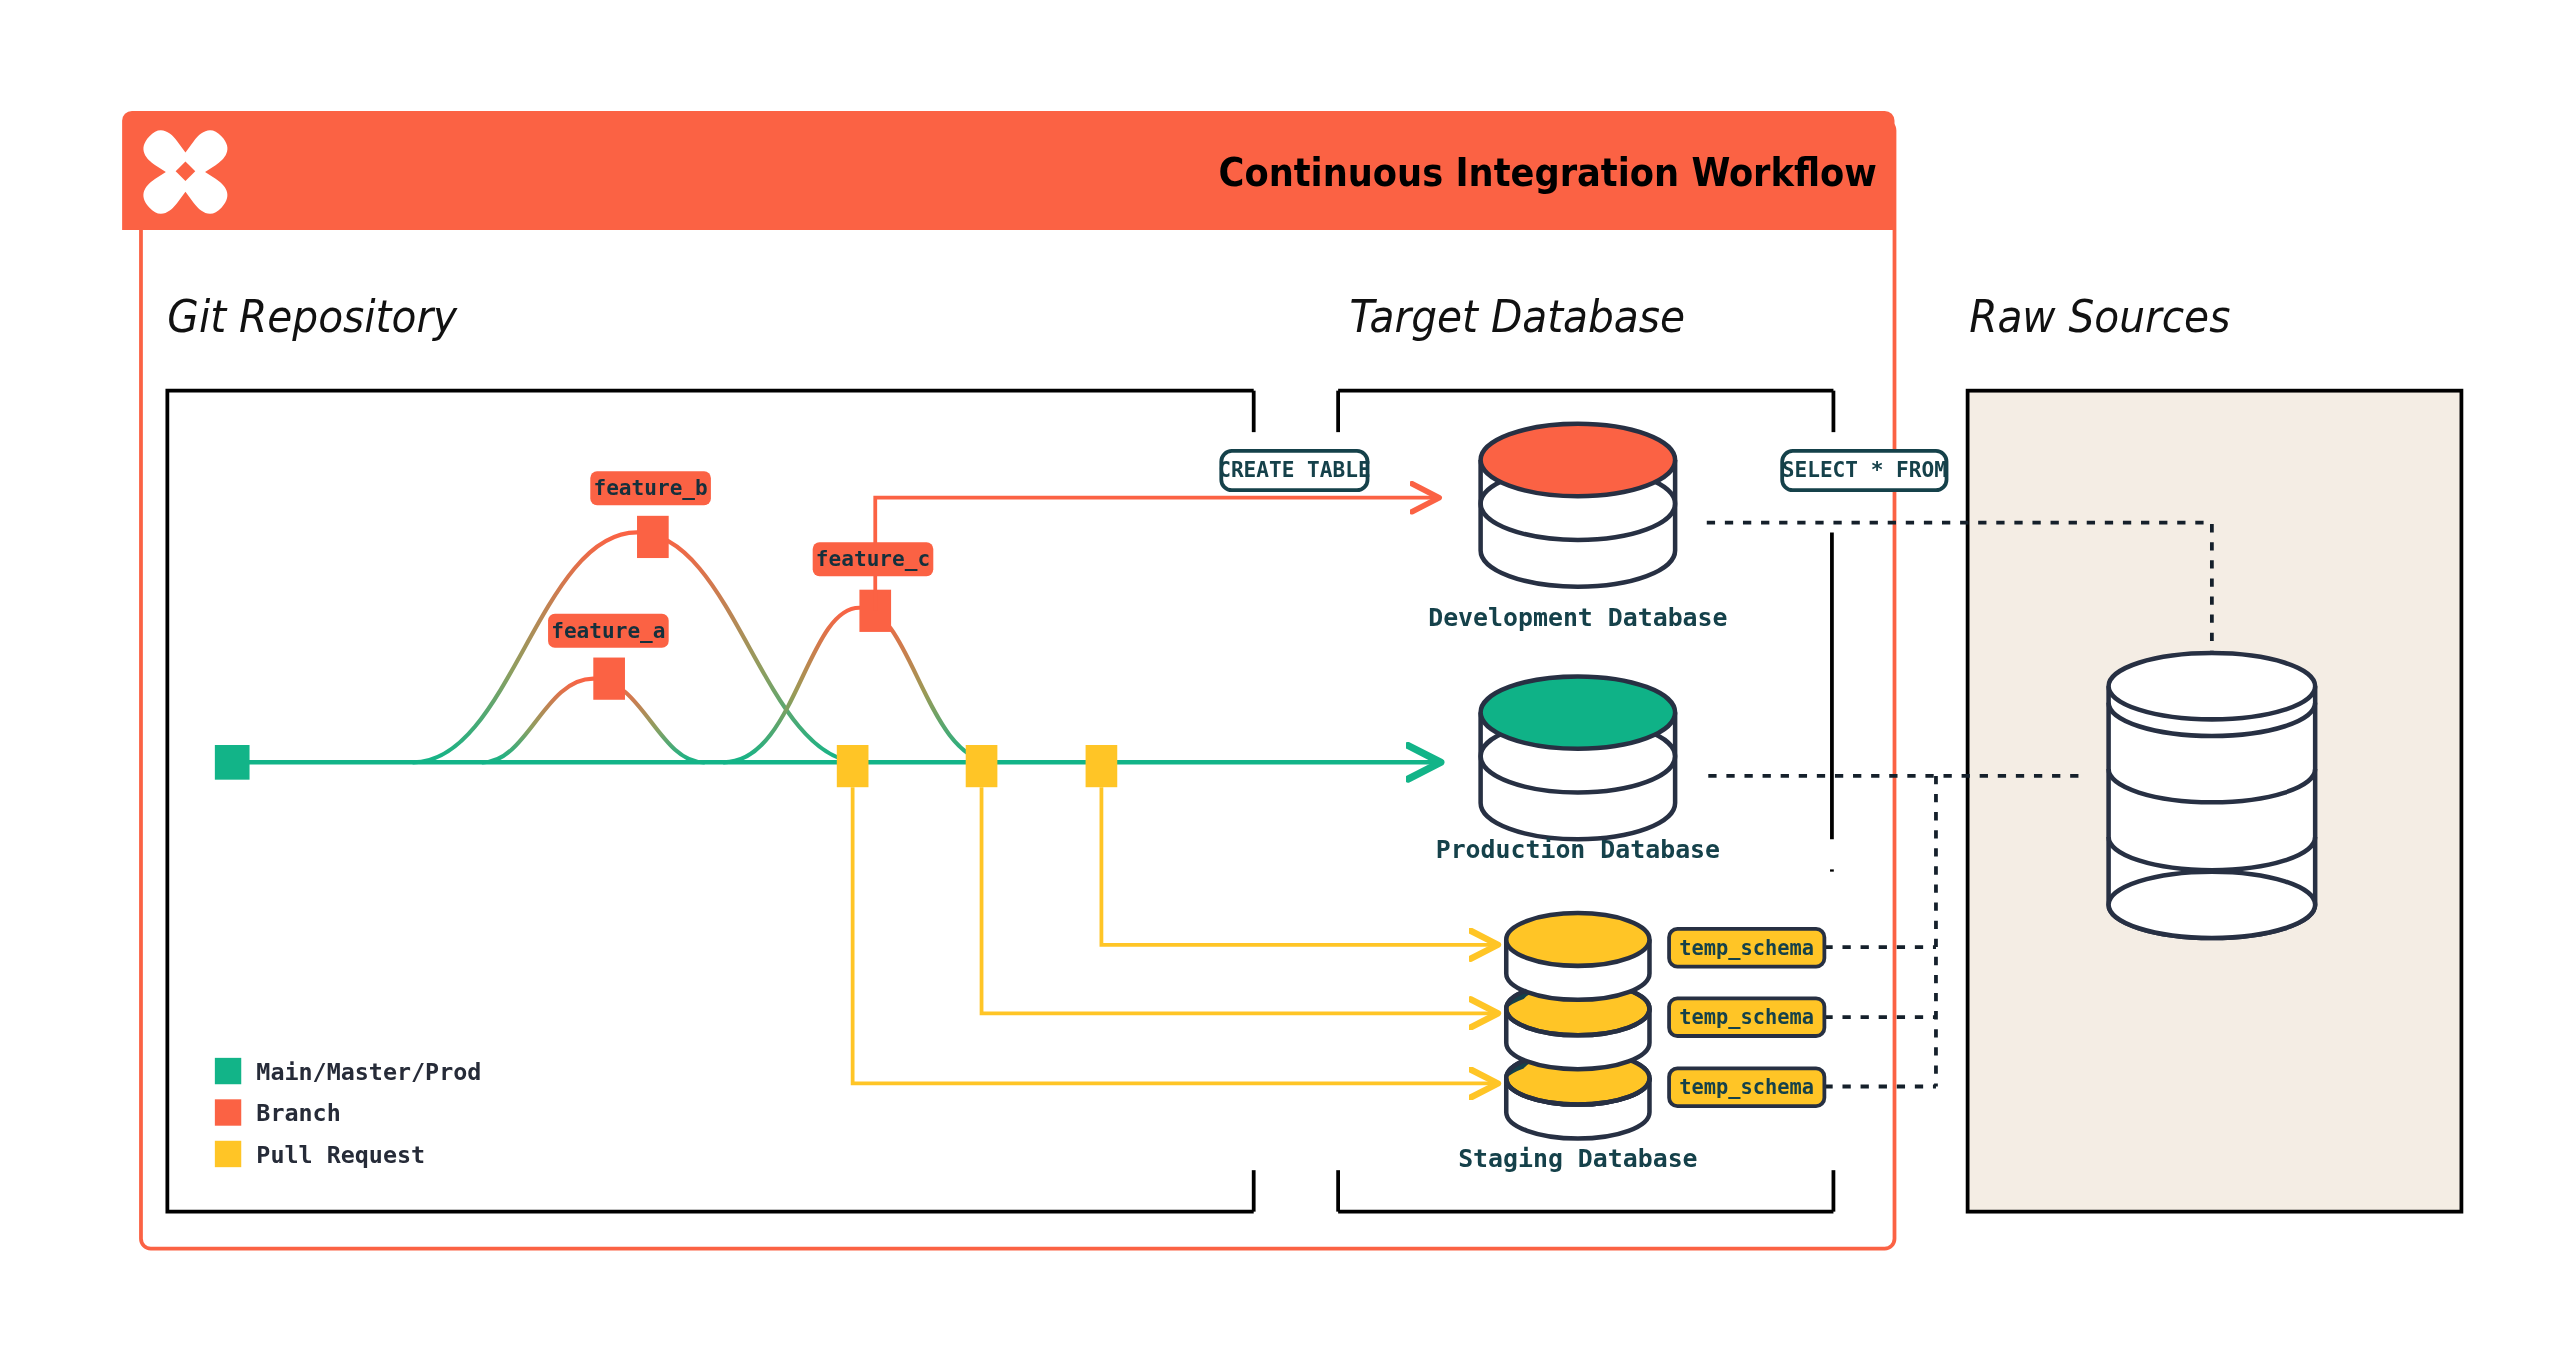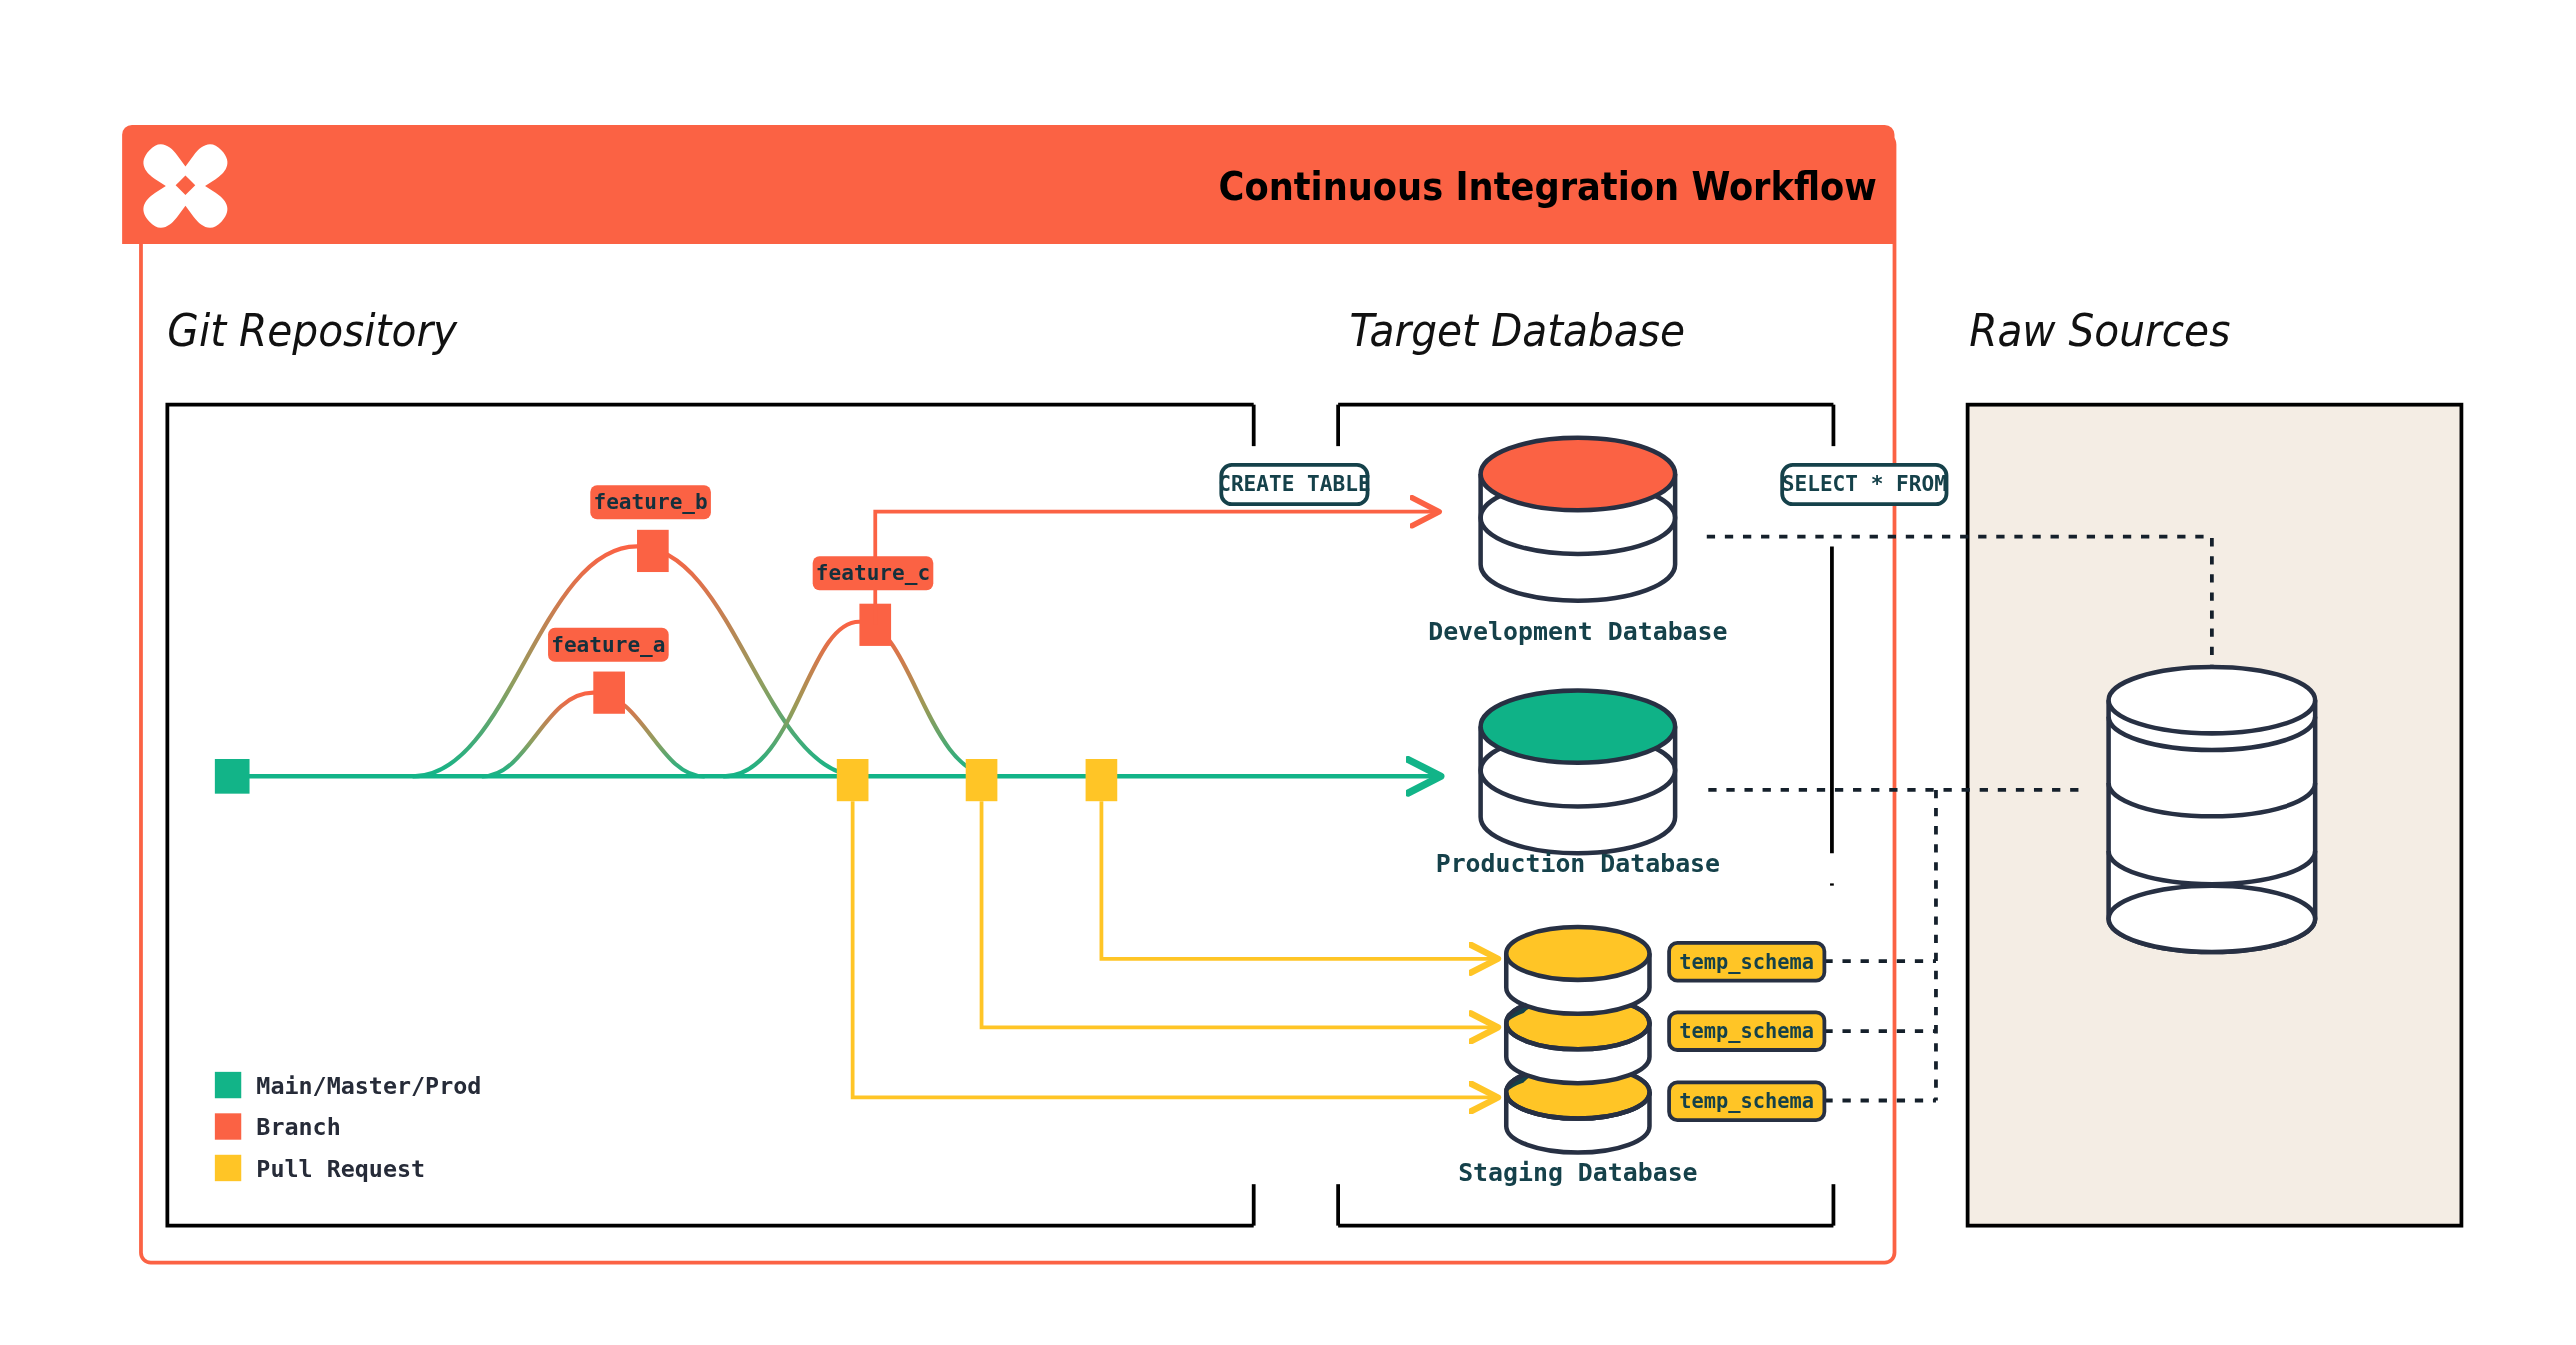--- a/index.html
+++ b/index.html
@@ -1,18 +1,18 @@
 <!DOCTYPE html>
 <html style="font-size:12px"><head>
 <meta charset="utf-8">
 <style>
   html,body{margin:0;padding:0;background:#ffffff;}
   body{width:2576px;height:1346px;position:relative;overflow:hidden;
        font-family:"DejaVu Sans",sans-serif;}
-  #root{position:absolute;left:0;top:14px;width:2576px;height:1329px;}
+  #root{position:absolute;left:0;top:0;width:2576px;height:1329px;}
   svg.layer{position:absolute;left:0;top:0;width:2576px;height:1346px;overflow:visible;}
 </style>
 </head>
 <body>
 
 <div id="root">
 
   <svg class="layer" viewBox="0 0 3417 1785">
     <defs>
 

